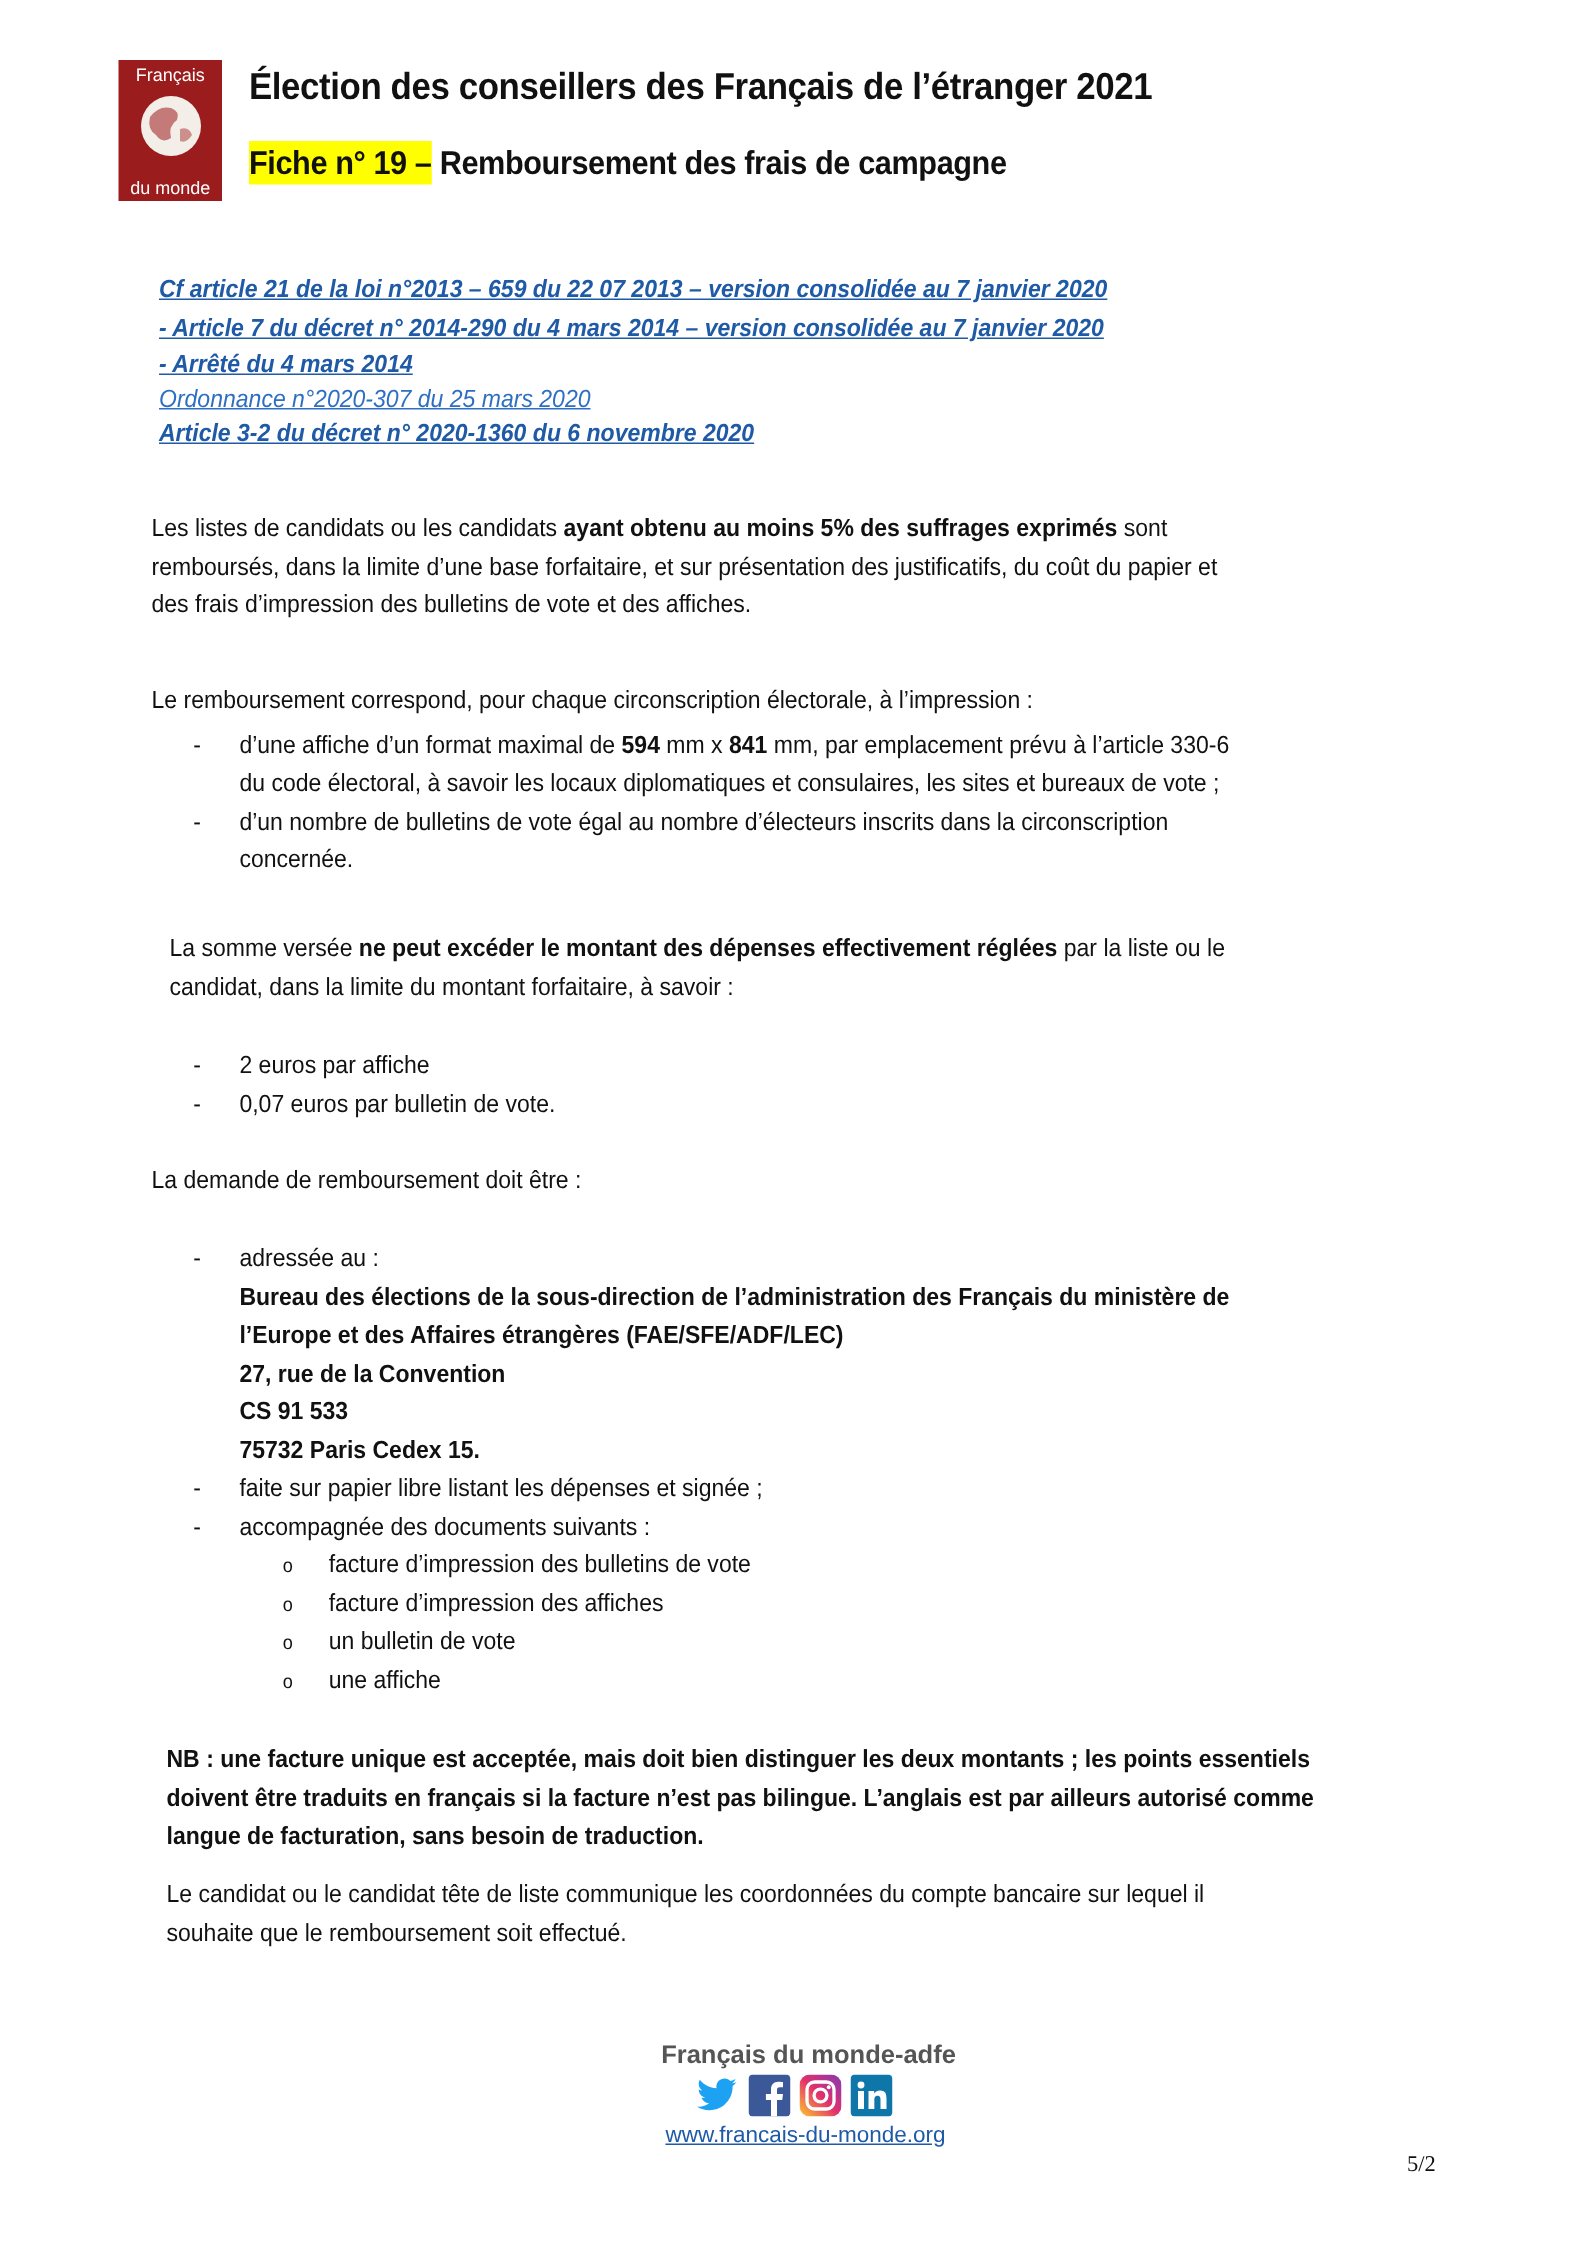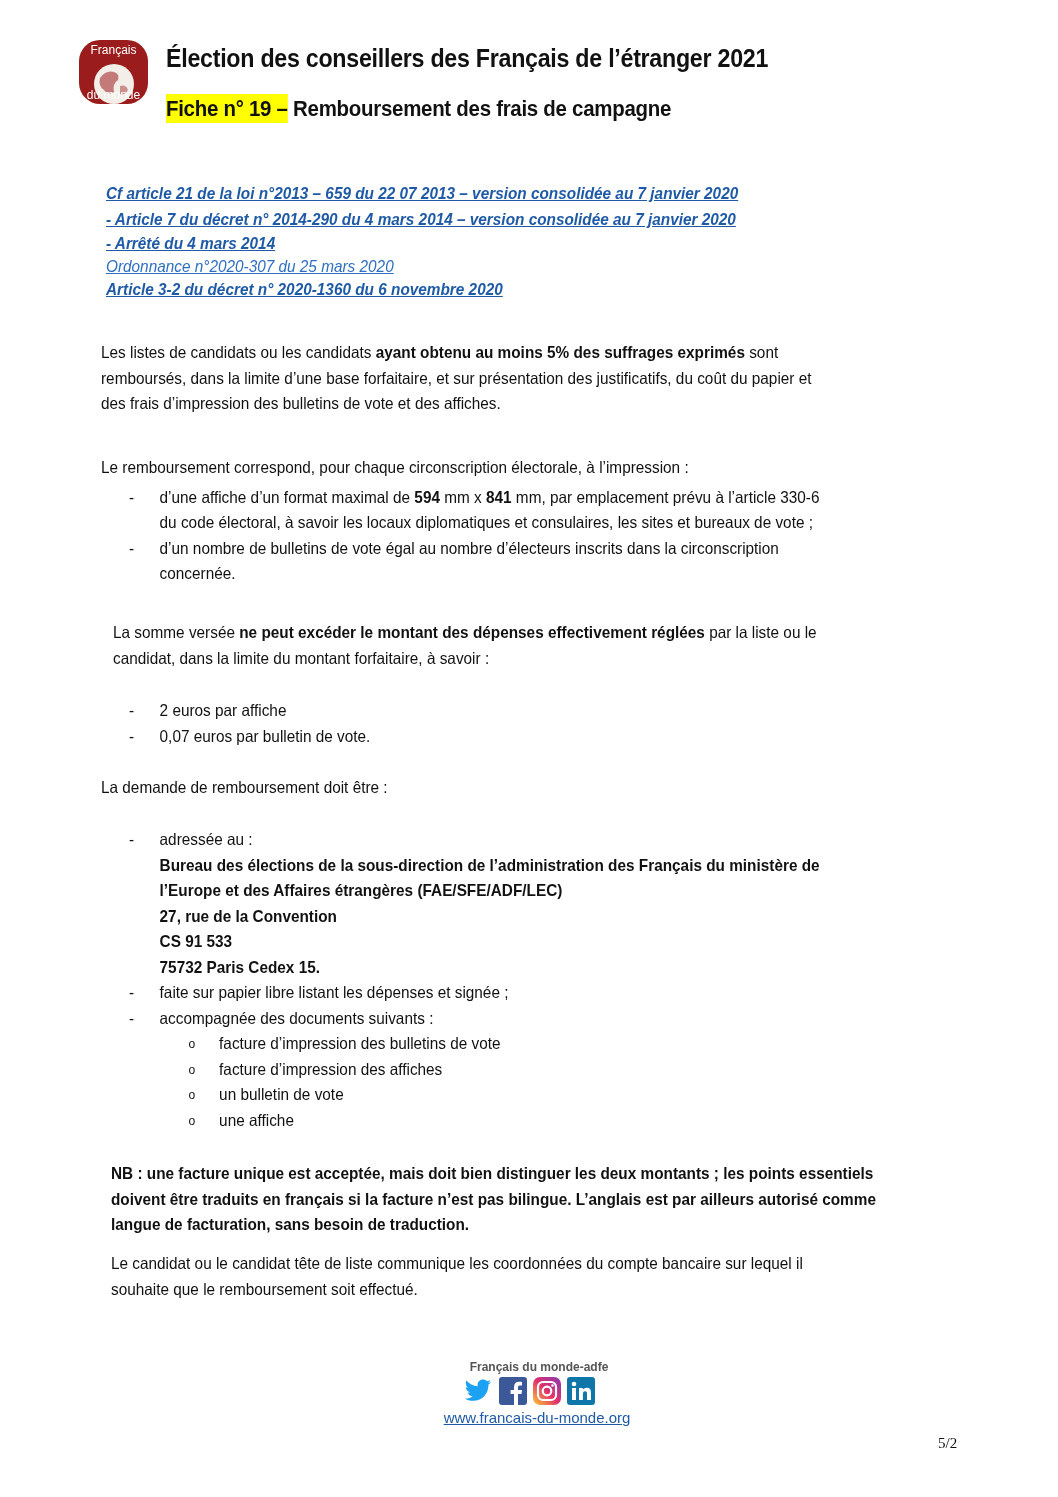--- a/index.html
+++ b/index.html
@@ -2,22 +2,22 @@
 <html><head>
 <meta charset="utf-8">
 <style>
   html, body { margin: 0; padding: 0; background: #ffffff; }
   body {
     width: 1058px; height: 1497px; position: relative; overflow: hidden;
     font-family: "Liberation Sans", sans-serif; color: #111;
   }
   .abs { position: absolute; }
   .logo {
-    left: 79px; top: 40px; width: 69px; height: 64px; background: #9b1c1c;
-    color: #fff; font-family: "Liberation Sans", sans-serif; text-align: center; border-radius: 21px;
+    left: 79px; top: 40px; width: 69px; height: 94px; background: #9b1c1c;
+    color: #fff; font-family: "Liberation Sans", sans-serif; text-align: center;
   }
   .logo .l1 { position: absolute; top: 3px; left: 0; right: 0; font-size: 12px; }
   .logo .l2 { position: absolute; bottom: 2px; left: 0; right: 0; font-size: 12px; }
   .logo svg { position: absolute; left: 13px; top: 22px; }
   .title {
     left: 166px; top: 44px; font-size: 25px; font-weight: bold; letter-spacing: -0.3px;
     font-family: "Liberation Sans Narrow", "Liberation Sans", sans-serif; transform: scaleX(0.93); transform-origin: left;
   }
   .subtitle {
     left: 166px; top: 96px; font-size: 22px; font-weight: bold; letter-spacing: -0.3px;
@@ -38,21 +38,21 @@
     position: absolute; font-size: 16.5px; line-height: 25.5px; white-space: nowrap;
     transform: scaleX(0.93); transform-origin: left;
   }
   .dash { position: absolute; left: 0; }
   .bul { position: relative; padding-left: 63px; }
   .bul .dash { left: 30px; }
   .sub { position: relative; padding-left: 127px; }
   .sub .circ { position: absolute; left: 94px; font-size: 13px; }
   b { font-weight: bold; }
   .footer { left: 0; width: 1058px; top: 1360px; text-align: center; }
-  .footer .org { font-size: 12px; font-weight: bold; color: #555; padding-left: 20px; }
+  .footer .org { font-size: 17px; font-weight: bold; color: #555; padding-left: 20px; }
   .footer .icons { margin-top: 3px; height: 30px; display: flex; justify-content: center; gap: 6px; }
   .footer .url { display: inline-block; margin-top: 2px; font-size: 15px; color: #1f5aa6; text-decoration: underline; margin-left: 16px; }
   .pagenum { left: 938px; top: 1435px; font-family: "Liberation Serif", serif; font-size: 15px; }
 </style>
 </head>
 <body>
 
 <div class="abs logo">
   <span class="l1">Français</span>
   <svg width="44" height="44" viewBox="0 0 44 44">

